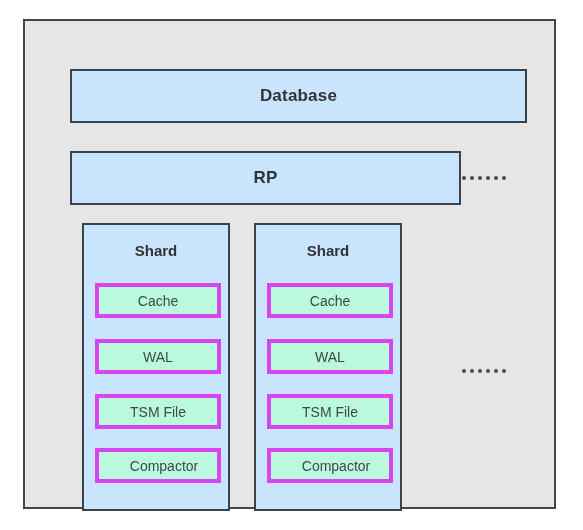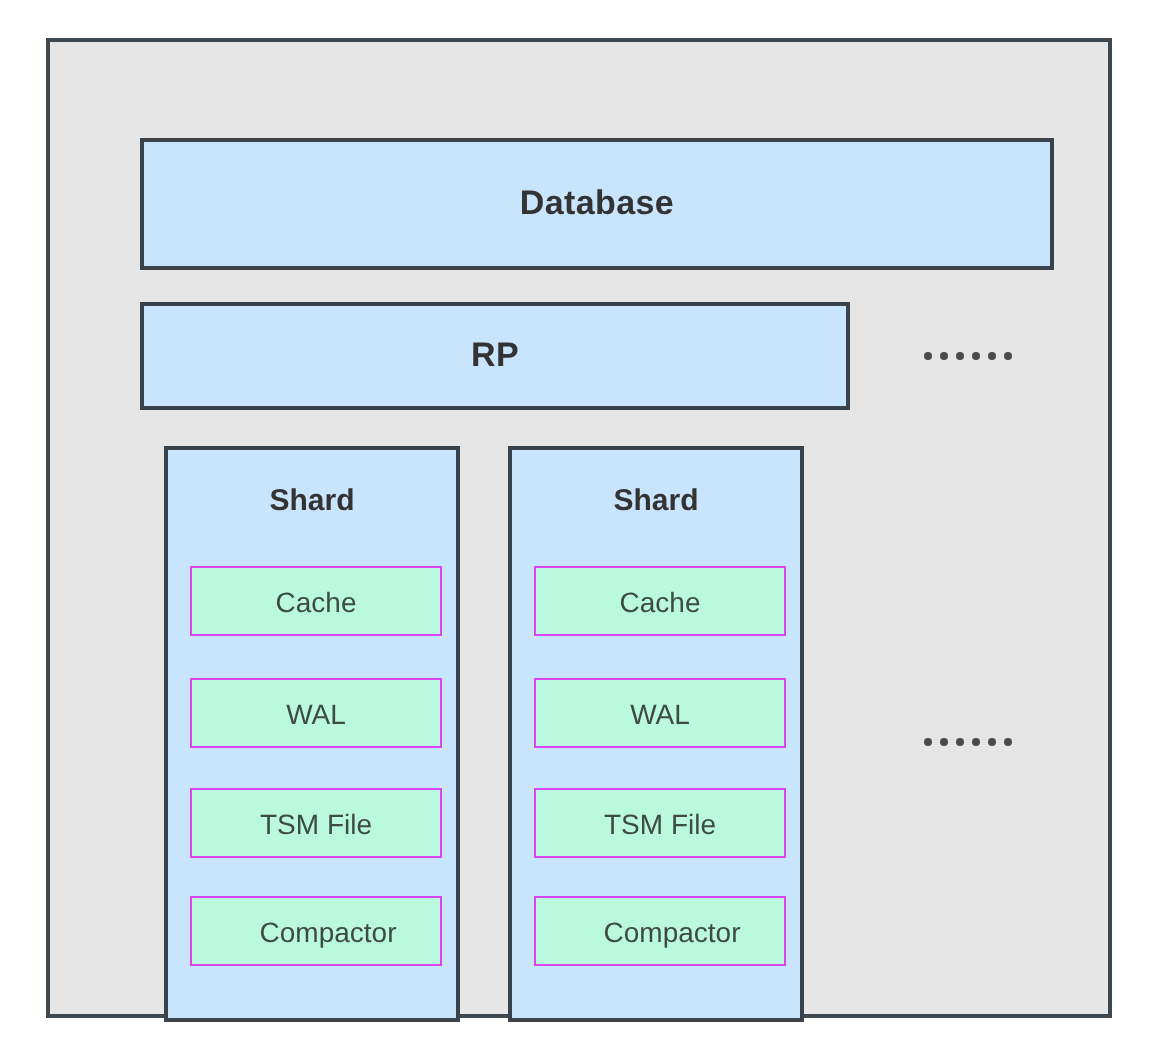--- a/index.html
+++ b/index.html
@@ -42,32 +42,32 @@
     background: #e6e6e6;
     border: 2px solid #3f484f;
     display: block;
   }
 
   
   .database-box {
     left: 45px;
     top: 48px;
     width: 457px;
-    height: 66px;
+    height: 54px;
     background: #c9e4fd;
     font-weight: bold;
     font-size: 17px;
     letter-spacing: .2px;
   }
 
   
   .rp-box {
     left: 45px;
     top: 130px;
-    width: 355px;
+    width: 391px;
     height: 54px;
     background: #c9e4fd;
     font-weight: bold;
     font-size: 17px;
     letter-spacing: .2px;
   }
 
   
   .shard-box {
     top: 202px;
@@ -92,21 +92,21 @@
   }
 
   
   .component-box {
     position: absolute;
     box-sizing: border-box;
     left: 11px;
     width: 126px;
     height: 35px;
     background: #baf9de;
-    border: 1px solid #d946ef;
+    border: 4px solid #d946ef;
     display: flex;
     align-items: center;
     justify-content: center;
     font-size: 14px;
     color: #3d4a45;
   }
   .component-0 { top: 58px; }
   .component-1 { top: 114px; }
   .component-2 { top: 169px; }
   .component-3 { top: 223px; padding-left: 12px; }

